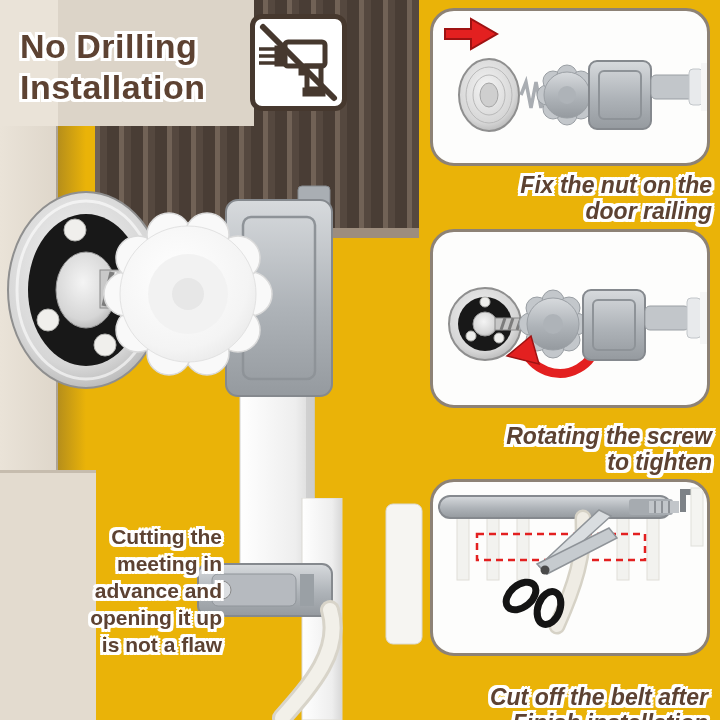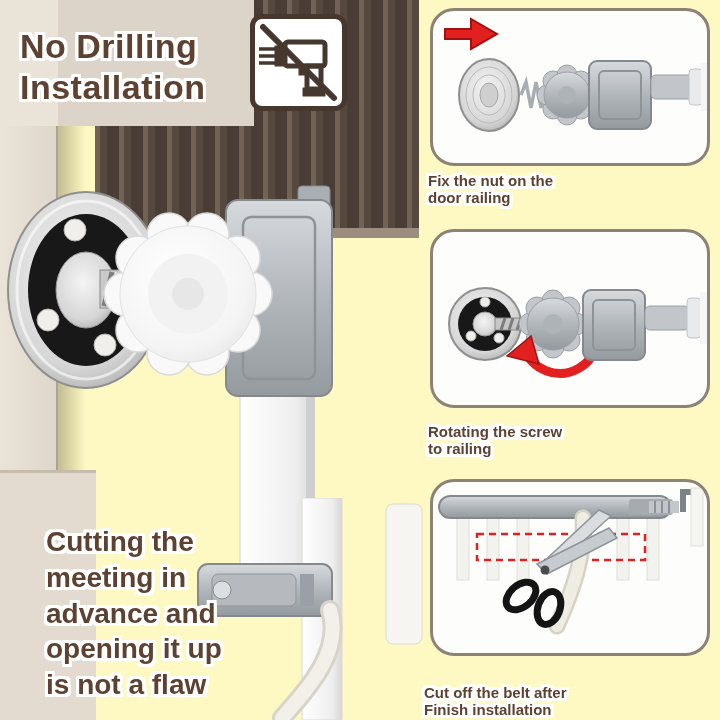--- a/index.html
+++ b/index.html
@@ -1,18 +1,18 @@
 <!DOCTYPE html>
 <html><head>
 <meta charset="utf-8">
 <style>
   html,body{margin:0;padding:0;}
   #canvas{
     position:relative;width:720px;height:720px;overflow:hidden;
-    background:#fef9c3;
+    background:#eab308;
     font-family:"Liberation Sans", sans-serif;
   }
   .abs{position:absolute;}
   
   .wall-left{left:0;top:0;width:58px;height:720px;background:linear-gradient(90deg,#eae3d8,#ded6ca);z-index:1;}
   .corner-shadow{left:56px;top:0;width:30px;height:720px;background:linear-gradient(90deg,rgba(88,76,60,.38),rgba(88,76,60,0));z-index:2;}
   .lower-left{left:0;top:470px;width:96px;height:250px;background:#e3dbcf;border-top:3px solid #c6bcae;z-index:2;}
   .stripes{
     left:95px;top:0;width:324px;height:228px;z-index:2;
     background:repeating-linear-gradient(90deg,#716256 0 5px,#55483f 5px 12px,#493d35 12px 24px);
@@ -21,22 +21,22 @@
   .title-patch{left:0;top:0;width:254px;height:126px;background:linear-gradient(90deg,#eae3d8 0 58px,#dcd4c8 58px);z-index:3;}
   svg.scene{z-index:4;}
   
   .brown-text{
     color:#5d4232;font-weight:bold;z-index:6;white-space:pre-line;
     text-shadow:-3px -3px 0 #fff,0 -3px 0 #fff,3px -3px 0 #fff,-3px 0 0 #fff,3px 0 0 #fff,
                 -3px 3px 0 #fff,0 3px 0 #fff,3px 3px 0 #fff,-2px -2px 0 #fff,2px 2px 0 #fff,
                 -2px 2px 0 #fff,2px -2px 0 #fff;
   }
   .main-title{left:20px;top:26px;width:240px;font-size:34px;line-height:1.2;letter-spacing:.5px;}
-  .note-text{left:46px;top:524px;width:176px;font-size:28px;line-height:1.28;text-align:left;}
-  .caption{width:284px;font-size:15px;line-height:1.15;text-align:left;}
+  .note-text{left:46px;top:524px;width:176px;font-size:21px;line-height:1.28;text-align:right;}
+  .caption{width:284px;font-size:23px;line-height:1.15;text-align:right;font-style:italic;}
   .cap-1{left:428px;top:172px;}
   .cap-2{left:428px;top:423px;}
   .cap-3{left:424px;top:658px;margin-top:26px;}
   
   .no-drill{
     left:250px;top:14px;width:97px;height:97px;box-sizing:border-box;
     background:#ffffff;border:5px solid #46382e;border-radius:12px;z-index:6;
   }
   
   .panel{
@@ -241,21 +241,21 @@
         <rect x="160" y="68" width="42" height="50" rx="5" fill="none" stroke="#8e9398" stroke-width="2"></rect>
       </g>
       <g>
         <rect x="212" y="74" width="44" height="24" rx="5" fill="#c2c6ca" stroke="#9a9fa4"></rect>
         <rect x="254" y="66" width="14" height="40" rx="4" fill="#e8eaec" stroke="#c2c6ca"></rect>
         <rect x="267" y="60" width="7" height="52" fill="#f6f6f6"></rect>
       </g>
     </svg>
   </div>
   <div class="abs brown-text caption cap-2">Rotating the screw
-to railing</div>
+to tighten</div>
 
   <div class="abs panel panel-3">
     <svg width="274" height="171" viewBox="0 0 274 171">
       <g fill="#f2f2ef" stroke="#e0ded7">
         <rect x="24" y="34" width="12" height="64"></rect>
           <rect x="54" y="34" width="12" height="64"></rect>
         <rect x="84" y="34" width="12" height="64"></rect>
           <rect x="184" y="34" width="12" height="64"></rect>
         <rect x="214" y="34" width="12" height="64"></rect>
       </g>

